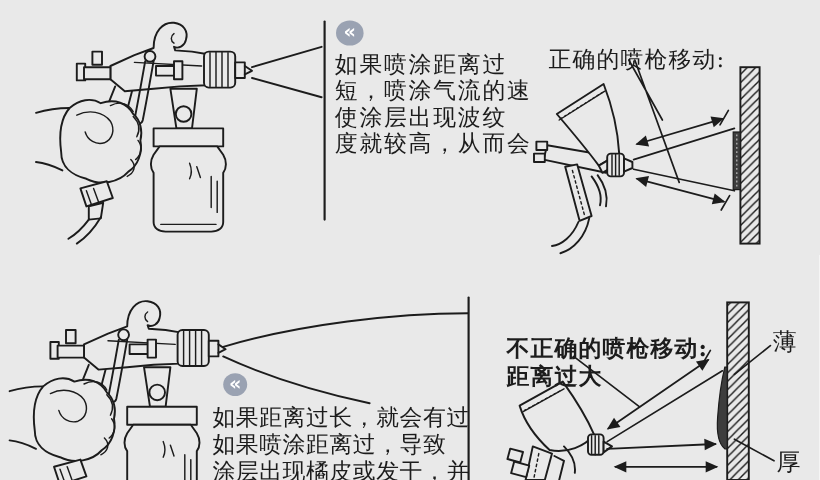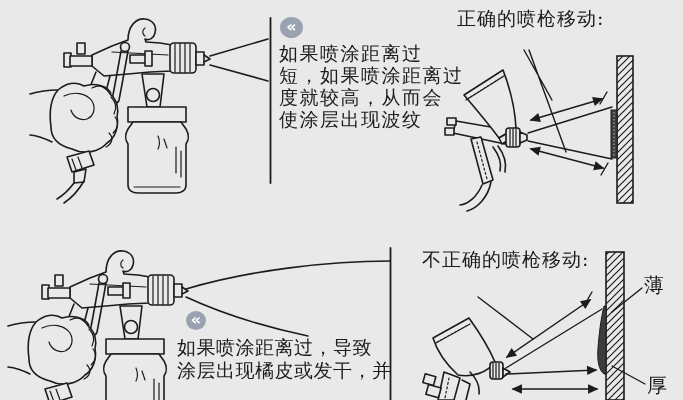--- a/index.html
+++ b/index.html
@@ -16,25 +16,25 @@
     color:var(--ink);
   }
   .art{position:absolute;left:0;top:0;}
   .art .ink{stroke:var(--ink);fill:none;stroke-width:1.6;stroke-linecap:round;stroke-linejoin:round;}
   .art .bgfill{fill:var(--background);}
   .art .inkfill{fill:var(--ink);stroke:none;}
   .art .paintfill{fill:var(--paint);stroke:var(--ink);stroke-width:1;}
   .art .thin{stroke-width:1.2;}
   .txt{position:absolute;white-space:nowrap;}
   .note{font-size:19px;line-height:22px;font-family:Liberation Mono, monospace;}
-  .title{font-size:19px;line-height:22.5px;letter-spacing:1px;}
+  .title{font-size:19px;line-height:22.5px;letter-spacing:1px;margin-top:32px;}
   #note-top{left:279px;top:44px;letter-spacing:1.5px;}
   #note-bottom{left:177px;top:338px;letter-spacing:0.5px;line-height:22.5px;}
   #title-correct{left:457px;top:7px;}
-  #title-incorrect{left:422px;top:248px;}
+  #title-incorrect{left:422px;top:248px;font-weight:bold;}
   .side-label{position:absolute;font-size:20px;}
   #label-thin{left:644px;top:272px;}
   #label-thick{left:647px;top:372px;}
   .note-icon{
     position:absolute;border-radius:50%;
     background:var(--icon_gray);color:#ffffff;
     display:flex;align-items:center;justify-content:center;
     font-family:"DejaVu Sans","Liberation Sans",sans-serif;
     font-weight:bold;font-size:16px;line-height:1;padding-bottom:2px;box-sizing:border-box;
   }
@@ -167,34 +167,36 @@
       <path class="ink thin" d="M642,288 L612,312" style="stroke-width:1.4"></path>
       <path class="ink thin" d="M645,384 L612,366" style="stroke-width:1.4"></path>
     </g>
   </svg>
 
   <span class="note-icon" id="icon-top">«</span>
   <span class="note-icon" id="icon-bottom">«</span>
 
   <div class="txt note" id="note-top">
     <div>如果喷涂距离过</div>
-    <div>短，如果喷涂距离过</div>
+    <div>短，喷涂气流的速</div>
+    <div>使涂层出现波纹</div>
     <div>度就较高，从而会</div>
-    <div>使涂层出现波纹</div>
   </div>
 
   <div class="txt title" id="title-correct">
     <div>正确的喷枪移动:</div>
   </div>
 
   <div class="txt note" id="note-bottom">
+    <div>如果距离过长，就会有过</div>
     <div>如果喷涂距离过，导致</div>
     <div>涂层出现橘皮或发干，并</div>
   </div>
 
   <div class="txt title" id="title-incorrect">
     <div>不正确的喷枪移动:</div>
+    <div>距离过大</div>
   </div>
 
   <div class="side-label" id="label-thin">薄</div>
   <div class="side-label" id="label-thick">厚</div>
 
 </div>
 
 </body></html>

